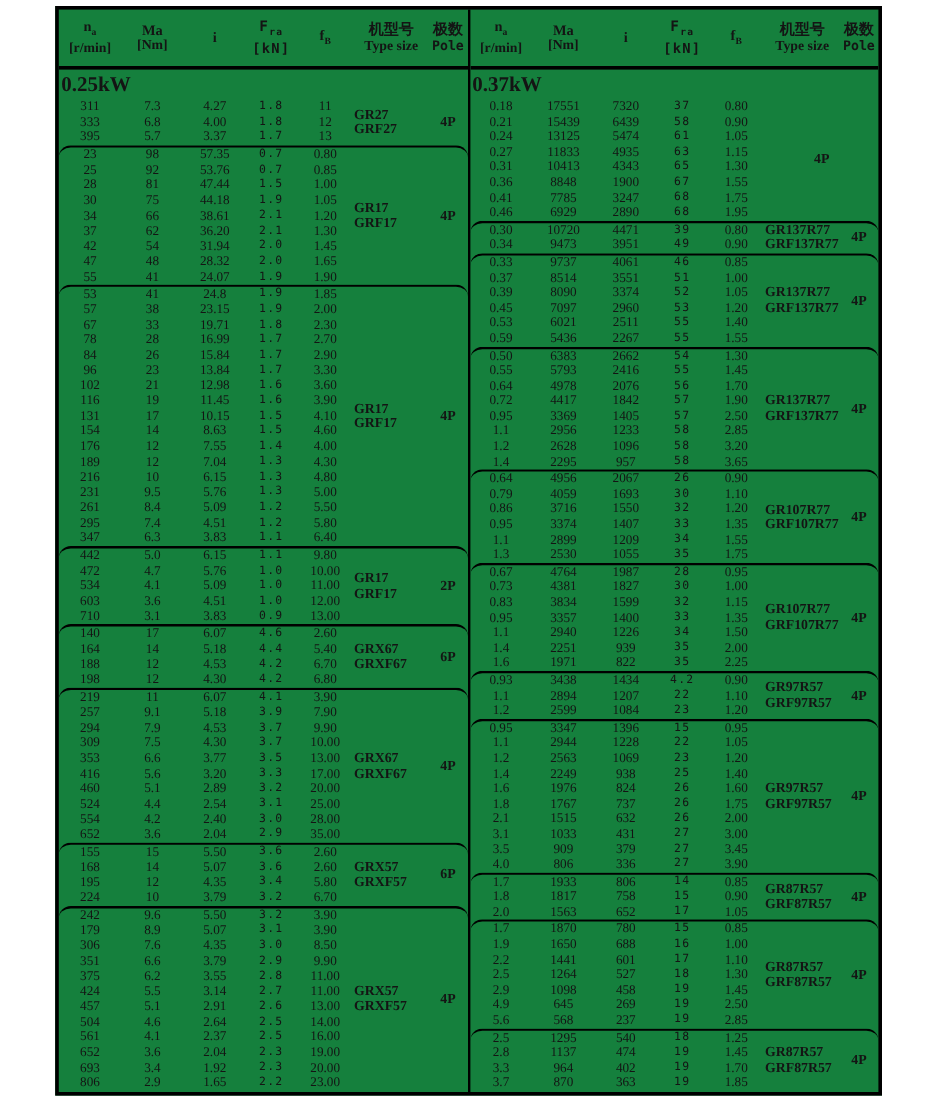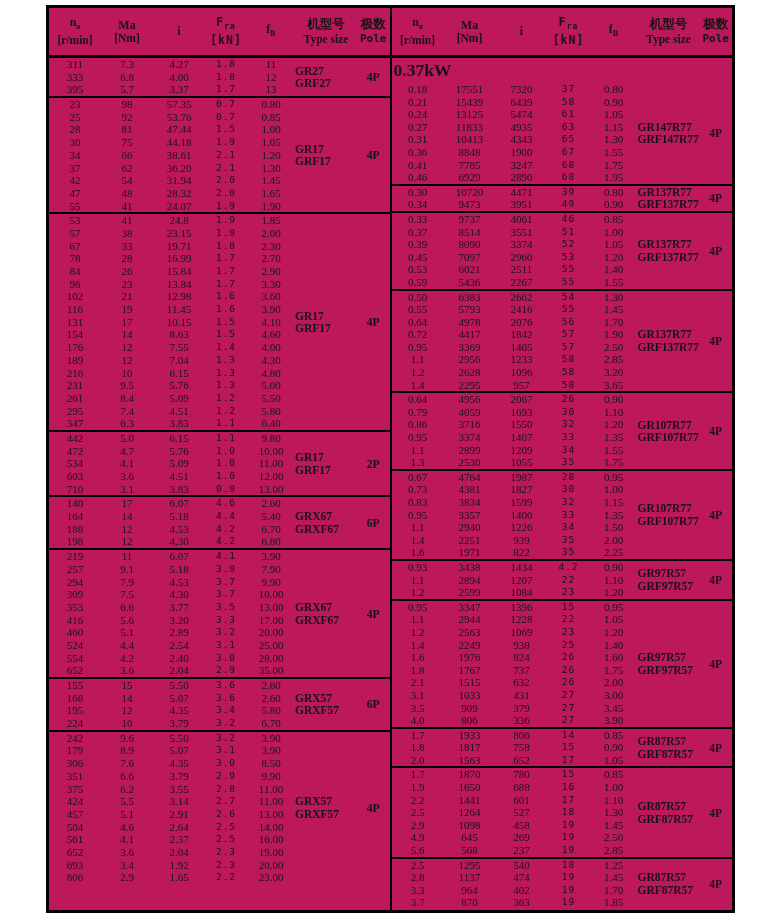--- a/index.html
+++ b/index.html
@@ -1,36 +1,36 @@
 <!DOCTYPE html>
 <html><head>
 <meta charset="utf-8">
 <style>
   html,body{margin:0;padding:0;background:#ffffff;}
   body{width:780px;height:920px;position:relative;font-family:"Liberation Serif",serif;color:#141414;}
-  .sheet{position:absolute;left:46px;top:5px;width:689px;height:908px;border:3px solid #000;box-sizing:border-box;display:flex;background:#be185d;}
+  .sheet{position:absolute;left:46px;top:5px;width:689px;height:908px;border:3px solid #000;box-sizing:border-box;display:flex;background:#15803d;}
   .half{flex:1;display:flex;flex-direction:column;overflow:hidden;box-sizing:border-box;}
   .half.right{border-left:2px solid #000;}
   .half[data-section="0"]{--rh:12.7px;}
   .half[data-section="1"]{--rh:12.6px;}
 
   .thead{display:flex;align-items:center;height:47px;flex:0 0 auto;border-bottom:3px solid #000;}
   .hcol{text-align:center;font-weight:bold;}
   .hmain{font-size:12px;line-height:13px;}
   .hmain sub{font-size:8px;}
   .hunit{font-size:11.5px;line-height:13px;}
   .hcn{font-family:Liberation Mono, monospace;font-size:12.5px;line-height:15px;font-weight:bold;}
   .hen{font-size:11.5px;line-height:12px;}
   .hen.mono{font-family:"DejaVu Sans Mono",monospace;font-size:11px;}
 
   .kw{height:25px;line-height:25px;flex:0 0 auto;font-weight:bold;font-size:17.5px;padding-left:2px;}
 
   .blocks{flex:1;display:flex;flex-direction:column;}
   .block{display:flex;flex:0 0 auto;}
-  .block + .block{border-top:2px solid #000;}
+  .block + .block{border-top:2px solid #000;border-radius:10px;}
   .rows{width:246px;flex:0 0 auto;}
   .row{display:flex;height:var(--rh);line-height:var(--rh);font-size:11px;white-space:nowrap;}
   .cell{text-align:center;overflow:visible;}
   .c0,.c1,.c2{width:52px;}
   .c3{width:42px;font-family:"DejaVu Sans Mono",monospace;font-size:9.5px;letter-spacing:1px;}
   .c4{width:48px;}
   .typecol{width:62px;flex:0 0 auto;display:flex;flex-direction:column;justify-content:center;font-weight:bold;font-size:11.5px;line-height:12.5px;white-space:nowrap;}
   .polecol{flex:1;display:flex;align-items:center;justify-content:center;font-weight:bold;font-size:11.5px;}
 </style>
 </head>
@@ -59,20 +59,21 @@
         </div>
         <div class="hcol typecol" style="display: block;">
           <div class="hcn">机型号</div>
           <div class="hen">Type size</div>
         </div>
         <div class="hcol polecol" style="display: block;">
           <div class="hcn">极数</div>
           <div class="hen mono">Pole</div>
         </div>
       </div>
+    <div class="kw">0.25kW</div>
     <div class="blocks">
         <div class="block">
           <div class="rows">
             <div class="row">
               <div class="cell c0">311</div>
               <div class="cell c1">7.3</div>
               <div class="cell c2">4.27</div>
               <div class="cell c3">1.8</div>
               <div class="cell c4">11</div>
             </div>
@@ -672,24 +673,20 @@
               <div class="cell c4">1.75</div>
             </div>
             <div class="row">
               <div class="cell c0">0.46</div>
               <div class="cell c1">6929</div>
               <div class="cell c2">2890</div>
               <div class="cell c3">68</div>
               <div class="cell c4">1.95</div>
             </div>
           </div>
-          <div class="typecol">
-            <div>GR147R77</div>
-            <div>GRF147R77</div>
-          </div>
           <div class="polecol">4P</div>
         </div>
         <div class="block">
           <div class="rows">
             <div class="row">
               <div class="cell c0">0.30</div>
               <div class="cell c1">10720</div>
               <div class="cell c2">4471</div>
               <div class="cell c3">39</div>
               <div class="cell c4">0.80</div>

